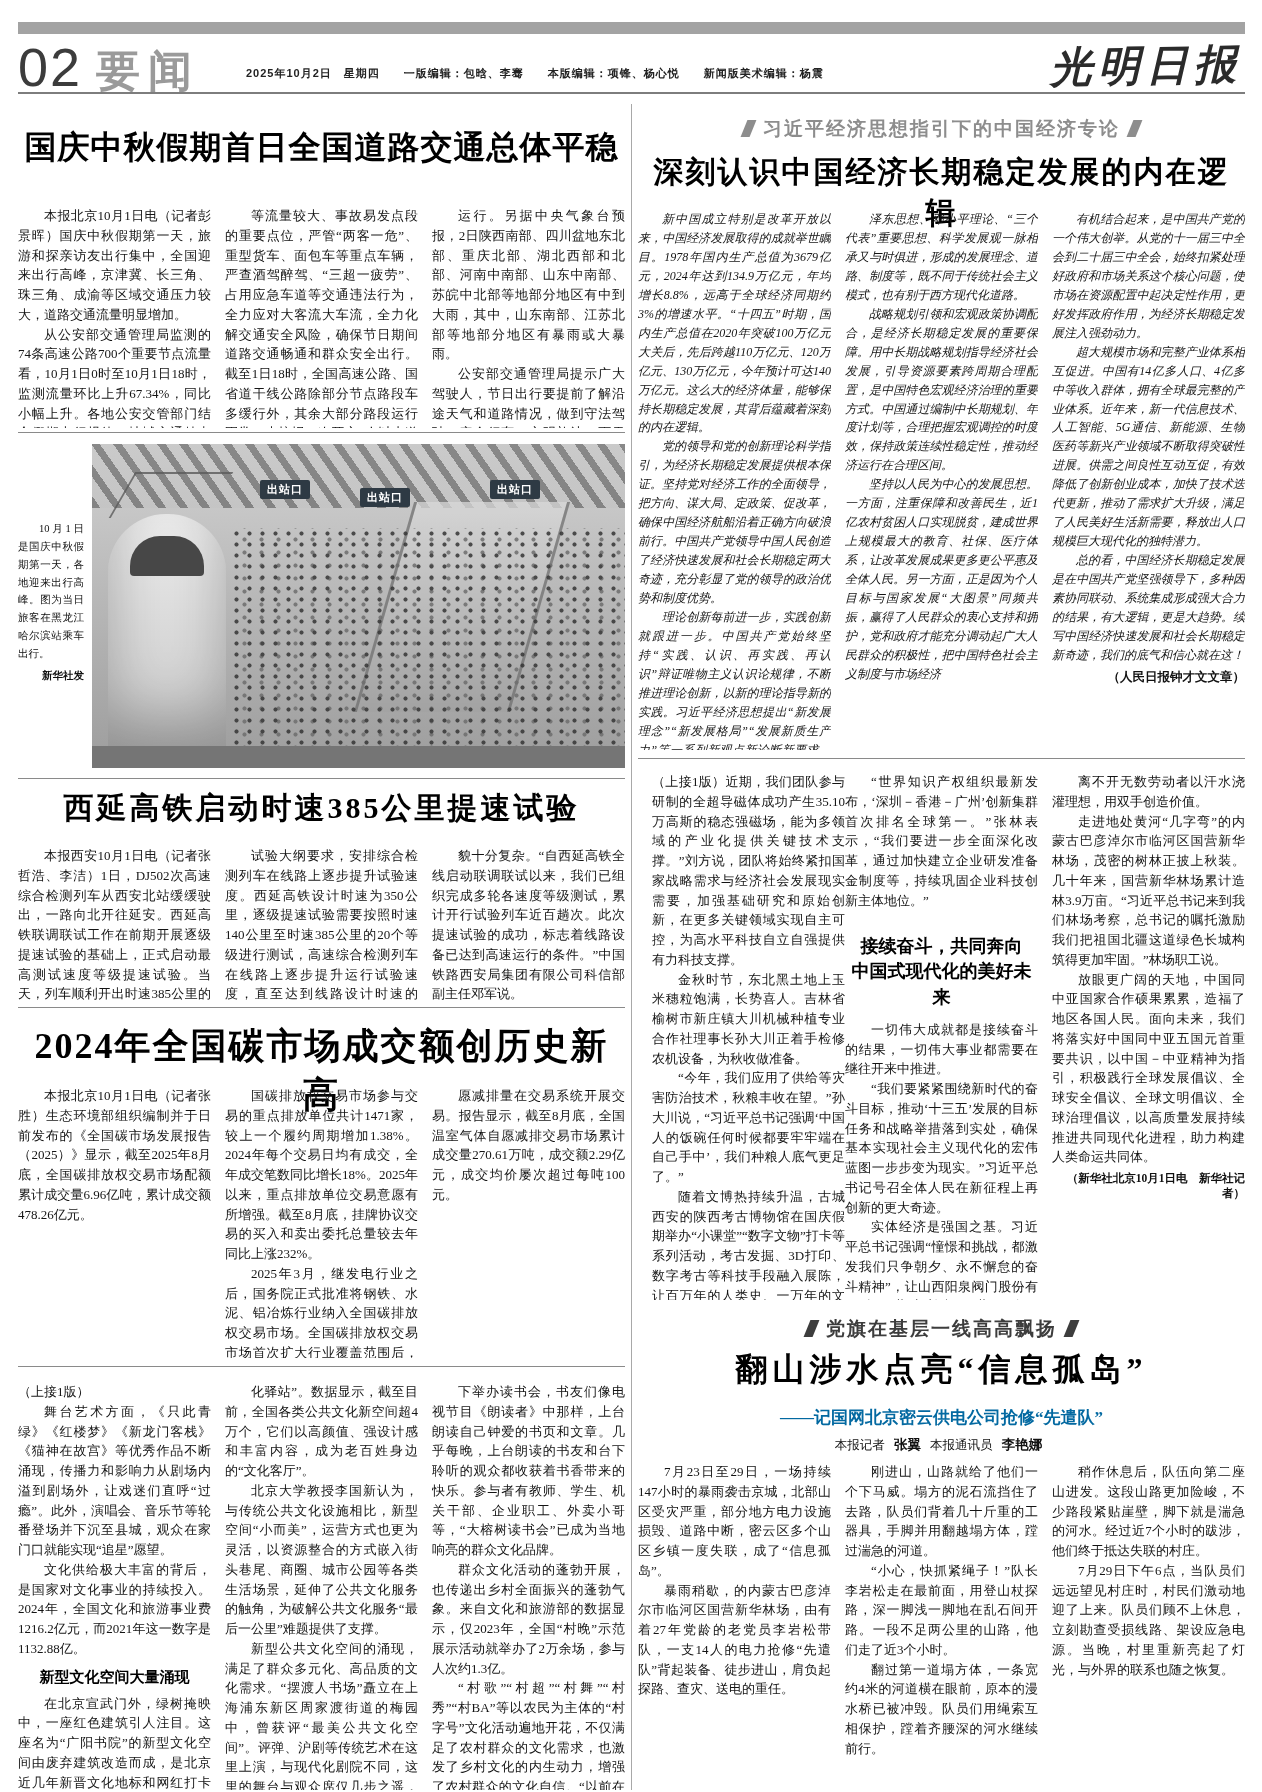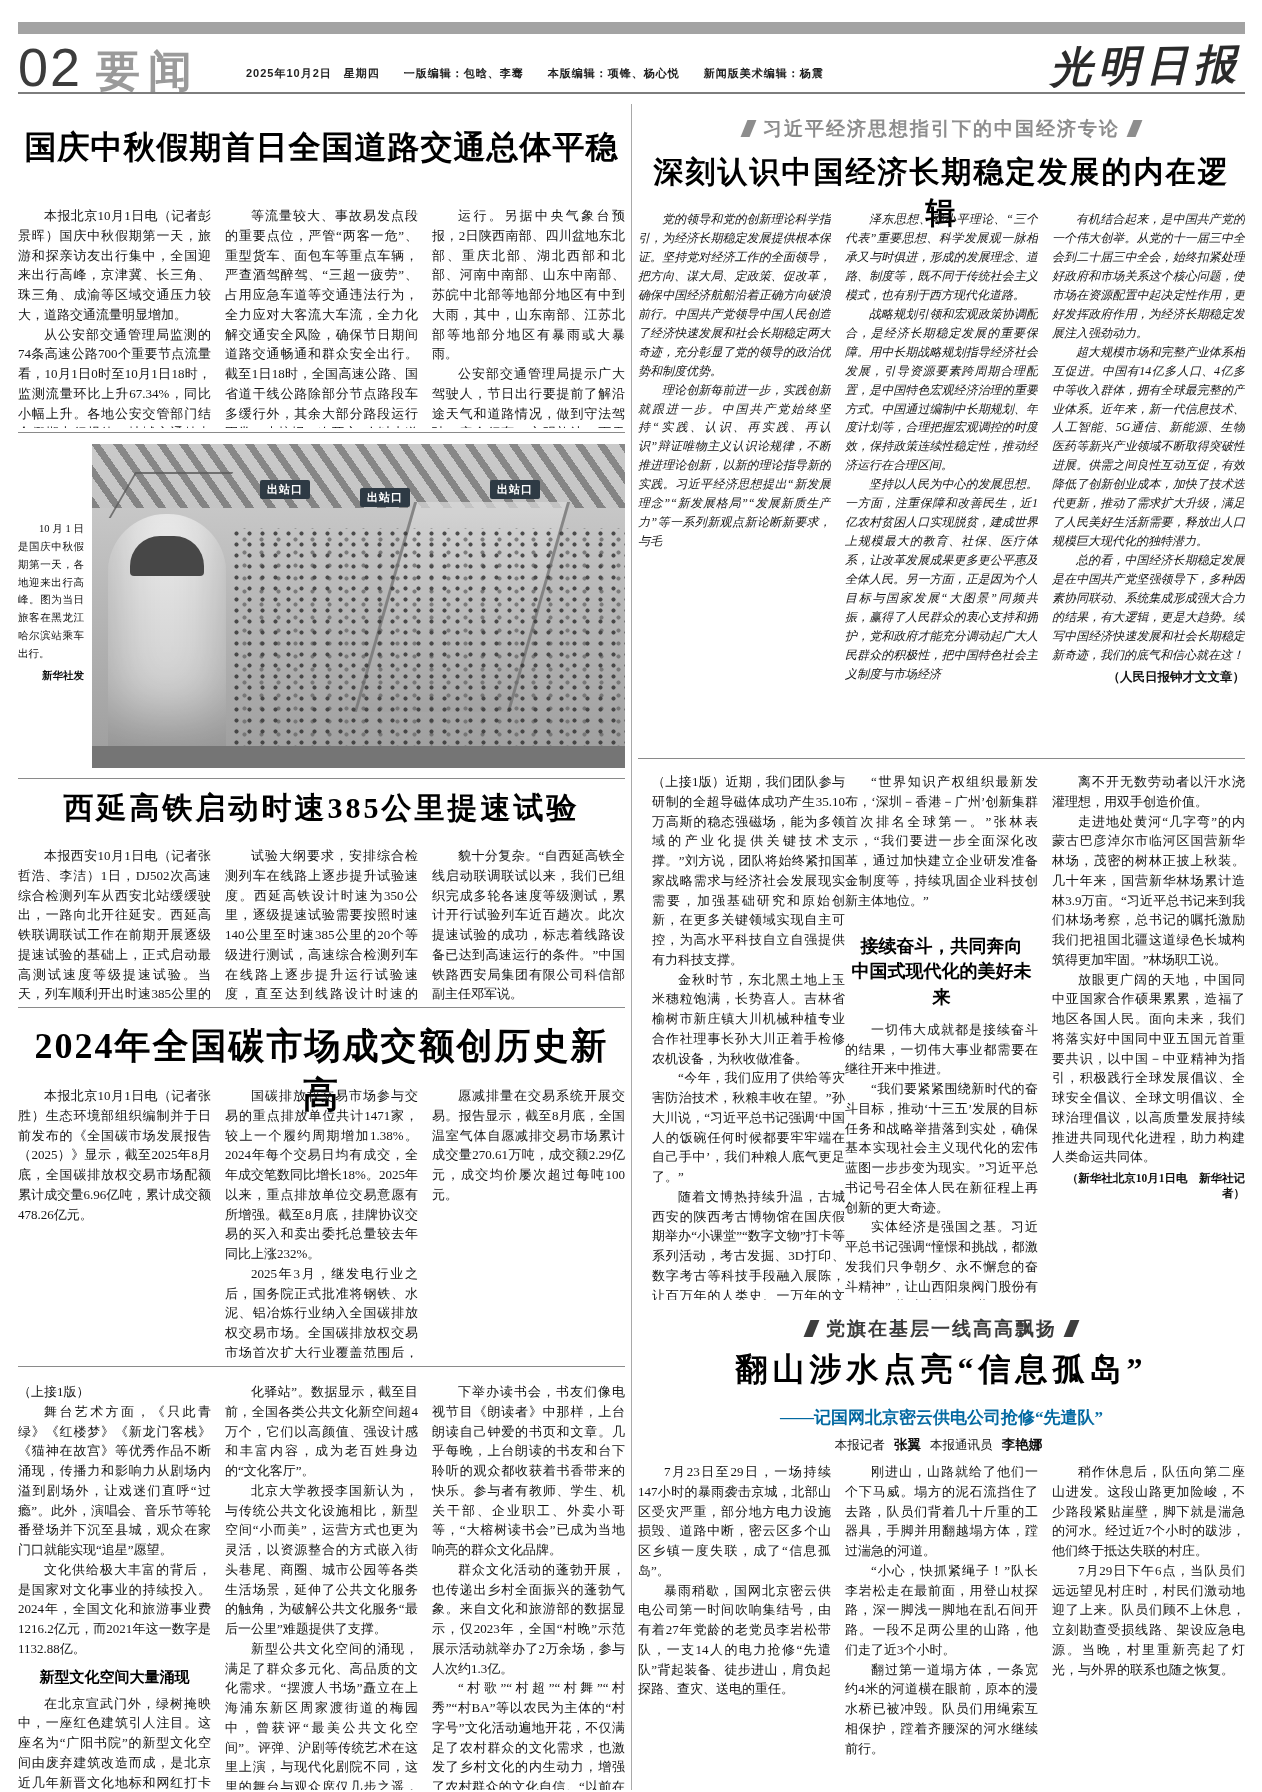--- a/index.html
+++ b/index.html
@@ -158,20 +158,21 @@
       <p class="para">群众文化活动的蓬勃开展，也传递出乡村全面振兴的蓬勃气象。来自文化和旅游部的数据显示，仅2023年，全国“村晚”示范展示活动就举办了2万余场，参与人次约1.3亿。</p>
       <p class="para">“村歌”“村超”“村舞”“村秀”“村BA”等以农民为主体的“村字号”文化活动遍地开花，不仅满足了农村群众的文化需求，也激发了乡村文化的内生动力，增强了农村群众的文化自信。“以前在台下当观众，如今登台唱主角，有种自豪的感觉。”农民朋友这样描述内心的真实感受。</p>
       <div class="attribution">（本报北京10月1日电）</div>
     </div>
 
   <div class="kicker" style="left:638px;top:116px;width:607px;">
     <span class="mark"></span><span>习近平经济思想指引下的中国经济专论</span><span class="mark"></span>
   </div>
   <div class="hl hl-sans" style="left:638px;top:152px;width:607px;font-size:30px;font-weight:900;letter-spacing:2px;">深刻认识中国经济长期稳定发展的内在逻辑</div>
   <div class="col kai" style="left:638px;top:210px;width:193px;height:540px;">
+      <p class="para">新中国成立特别是改革开放以来，中国经济发展取得的成就举世瞩目。1978年国内生产总值为3679亿元，2024年达到134.9万亿元，年均增长8.8%，远高于全球经济同期约3%的增速水平。“十四五”时期，国内生产总值在2020年突破100万亿元大关后，先后跨越110万亿元、120万亿元、130万亿元，今年预计可达140万亿元。这么大的经济体量，能够保持长期稳定发展，其背后蕴藏着深刻的内在逻辑。</p>
       <p class="para">党的领导和党的创新理论科学指引，为经济长期稳定发展提供根本保证。坚持党对经济工作的全面领导，把方向、谋大局、定政策、促改革，确保中国经济航船沿着正确方向破浪前行。中国共产党领导中国人民创造了经济快速发展和社会长期稳定两大奇迹，充分彰显了党的领导的政治优势和制度优势。</p>
       <p class="para">理论创新每前进一步，实践创新就跟进一步。中国共产党始终坚持“实践、认识、再实践、再认识”辩证唯物主义认识论规律，不断推进理论创新，以新的理论指导新的实践。习近平经济思想提出“新发展理念”“新发展格局”“发展新质生产力”等一系列新观点新论断新要求，与毛</p>
     </div>
   <div class="col kai" style="left:845px;top:210px;width:193px;height:540px;">
       <p class="para">泽东思想、邓小平理论、“三个代表”重要思想、科学发展观一脉相承又与时俱进，形成的发展理念、道路、制度等，既不同于传统社会主义模式，也有别于西方现代化道路。</p>
       <p class="para">战略规划引领和宏观政策协调配合，是经济长期稳定发展的重要保障。用中长期战略规划指导经济社会发展，引导资源要素跨周期合理配置，是中国特色宏观经济治理的重要方式。中国通过编制中长期规划、年度计划等，合理把握宏观调控的时度效，保持政策连续性稳定性，推动经济运行在合理区间。</p>
       <p class="para">坚持以人民为中心的发展思想。一方面，注重保障和改善民生，近1亿农村贫困人口实现脱贫，建成世界上规模最大的教育、社保、医疗体系，让改革发展成果更多更公平惠及全体人民。另一方面，正是因为个人目标与国家发展“大图景”同频共振，赢得了人民群众的衷心支持和拥护，党和政府才能充分调动起广大人民群众的积极性，把中国特色社会主义制度与市场经济</p>
     </div>
   <div class="col kai" style="left:1052px;top:210px;width:193px;height:540px;">
       <p class="para">有机结合起来，是中国共产党的一个伟大创举。从党的十一届三中全会到二十届三中全会，始终扣紧处理好政府和市场关系这个核心问题，使市场在资源配置中起决定性作用，更好发挥政府作用，为经济长期稳定发展注入强劲动力。</p>
@@ -210,21 +211,21 @@
   <div class="hl hl-serif" style="left:638px;top:1348px;width:607px;font-size:32px;letter-spacing:5px;">翻山涉水点亮“信息孤岛”</div>
   <div class="p-subtitle" style="left:638px;top:1406px;width:607px;">——记国网北京密云供电公司抢修“先遣队”</div>
   <div class="p-byline" style="left:638px;top:1436px;width:607px;">
     <span>本报记者</span>
     <b>张翼</b>
     <span>本报通讯员</span>
     <b>李艳娜</b>
   </div>
   <div class="col" style="left:638px;top:1462px;width:193px;height:328px;">
       <p class="para">7月23日至29日，一场持续147小时的暴雨袭击京城，北部山区受灾严重，部分地方电力设施损毁、道路中断，密云区多个山区乡镇一度失联，成了“信息孤岛”。</p>
-      <p class="para">暴雨稍歇，国网北京密云供电公司第一时间吹响集结号，由有着27年党龄的老党员李岩松带队，一支14人的电力抢修“先遣队”背起装备、徒步进山，肩负起探路、查灾、送电的重任。</p>
+      <p class="para">暴雨稍歇，的内蒙古巴彦淖尔市临河区国营新华林场，由有着27年党龄的老党员李岩松带队，一支14人的电力抢修“先遣队”背起装备、徒步进山，肩负起探路、查灾、送电的重任。</p>
     </div>
   <div class="col" style="left:845px;top:1462px;width:193px;height:328px;">
       <p class="para">刚进山，山路就给了他们一个下马威。塌方的泥石流挡住了去路，队员们背着几十斤重的工器具，手脚并用翻越塌方体，蹚过湍急的河道。</p>
       <p class="para">“小心，快抓紧绳子！”队长李岩松走在最前面，用登山杖探路，深一脚浅一脚地在乱石间开路。一段不足两公里的山路，他们走了近3个小时。</p>
       <p class="para">翻过第一道塌方体，一条宽约4米的河道横在眼前，原本的漫水桥已被冲毁。队员们用绳索互相保护，蹚着齐腰深的河水继续前行。</p>
     </div>
   <div class="col" style="left:1052px;top:1462px;width:193px;height:328px;">
       <p class="para">稍作休息后，队伍向第二座山进发。这段山路更加险峻，不少路段紧贴崖壁，脚下就是湍急的河水。经过近7个小时的跋涉，他们终于抵达失联的村庄。</p>
       <p class="para">7月29日下午6点，当队员们远远望见村庄时，村民们激动地迎了上来。队员们顾不上休息，立刻勘查受损线路、架设应急电源。当晚，村里重新亮起了灯光，与外界的联系也随之恢复。</p>
     </div>

